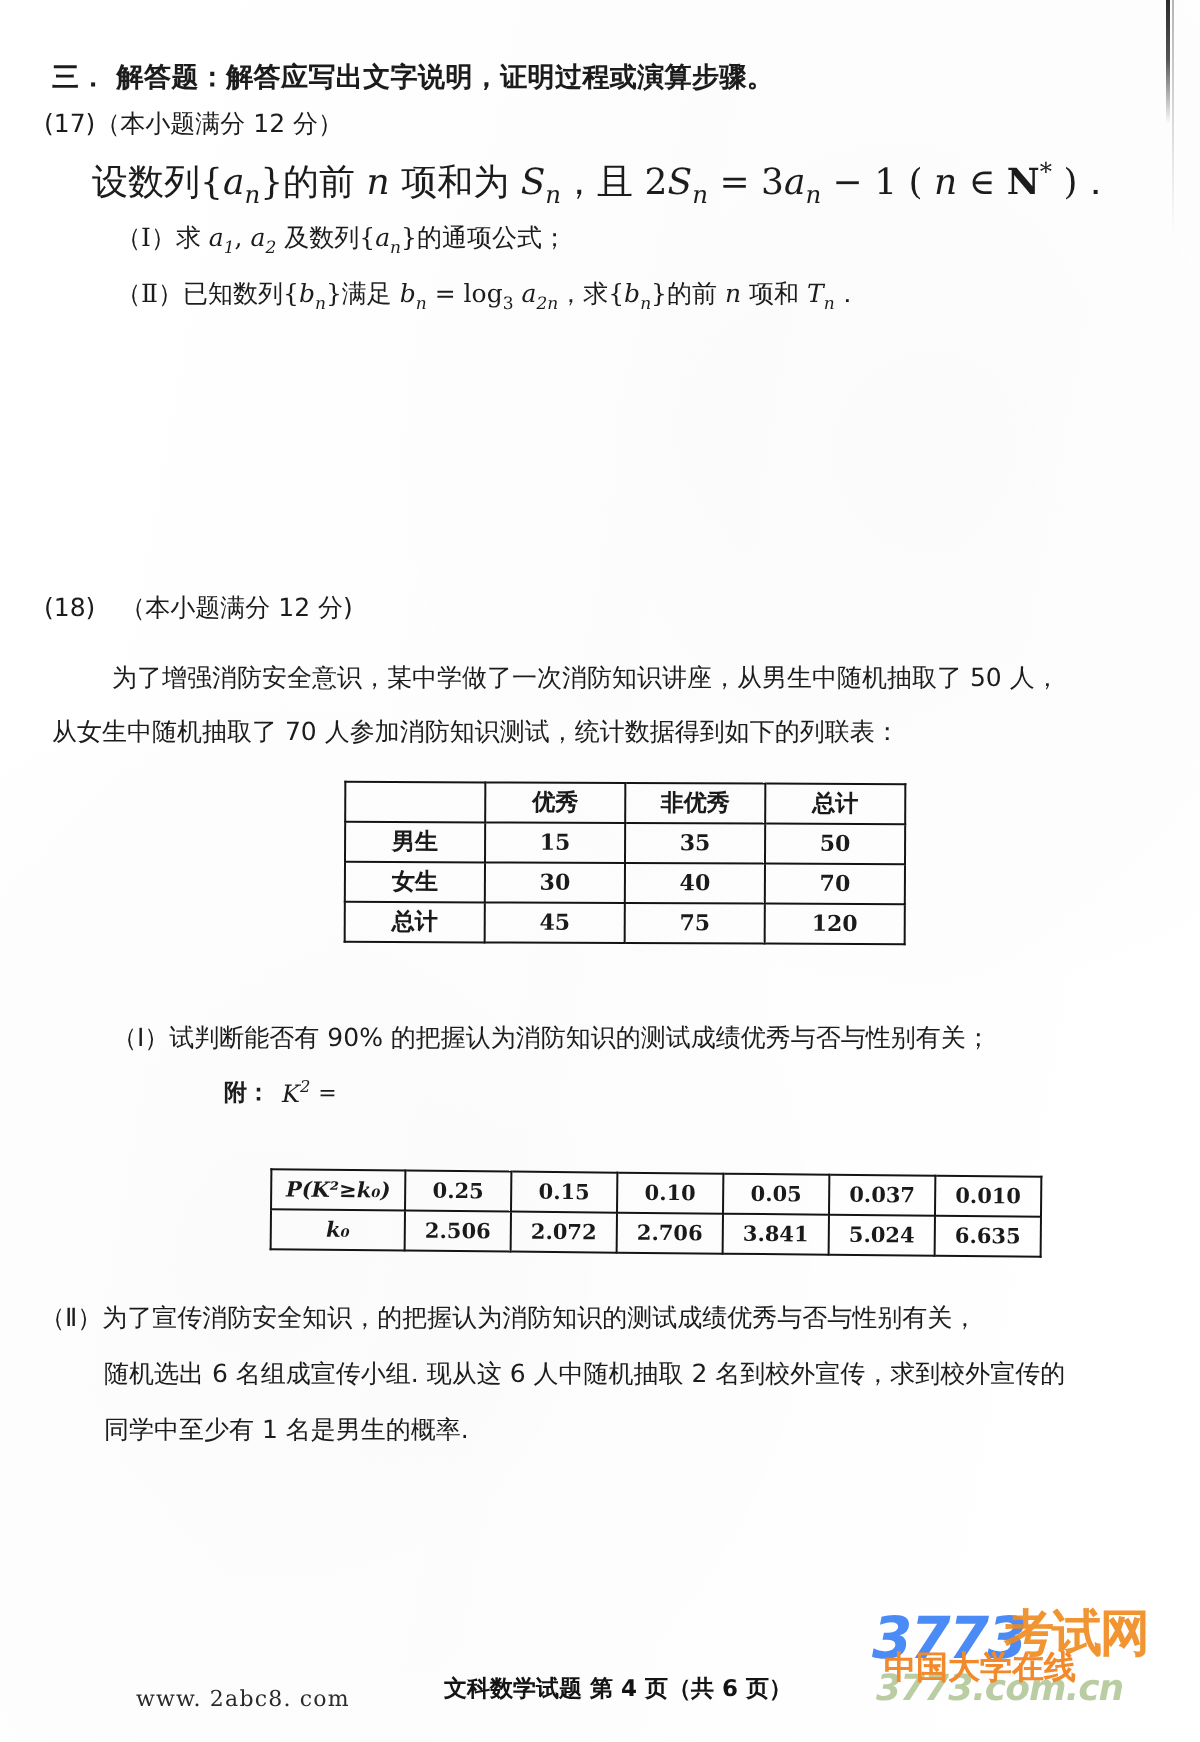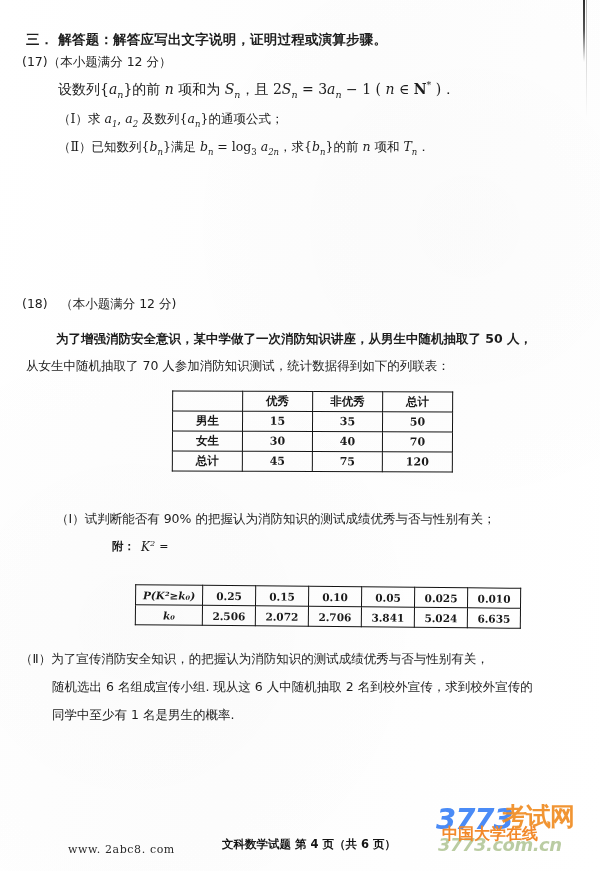--- a/index.html
+++ b/index.html
@@ -71,23 +71,23 @@
   }
   .q17-head {
     position: absolute;
     left: 22px;
     top: 55px;
     font-size: 12.5px;
     white-space: nowrap;
   }
   .q17-stem {
     position: absolute;
-    left: 58px;
+    left: 46px;
     top: 80px;
-    font-size: 14px;
+    font-size: 18px;
     white-space: nowrap;
   }
   .q17-i {
     position: absolute;
     left: 58px;
     top: 112px;
     font-size: 12.5px;
     white-space: nowrap;
   }
   .q17-ii {
@@ -104,21 +104,20 @@
     top: 297px;
     font-size: 12.5px;
     white-space: nowrap;
   }
   .q18-p1 {
     position: absolute;
     left: 56px;
     top: 332px;
     font-size: 12.5px;
     white-space: nowrap;
-    font-weight: bold;
   }
   .q18-p2 {
     position: absolute;
     left: 26px;
     top: 359px;
     font-size: 12.5px;
     white-space: nowrap;
   }
 
   .q18-i {
@@ -390,21 +389,21 @@
     </div>
 
     <table class="crit-table">
       <tbody>
         <tr>
           <td class="rowlab">P(K²≥k₀)</td>
           <td>0.25</td>
           <td>0.15</td>
           <td>0.10</td>
           <td>0.05</td>
-          <td>0.025</td>
+          <td>0.037</td>
           <td>0.010</td>
         </tr>
         <tr>
           <td class="rowlab">k₀</td>
           <td>2.506</td>
           <td>2.072</td>
           <td>2.706</td>
           <td>3.841</td>
           <td>5.024</td>
           <td>6.635</td>

